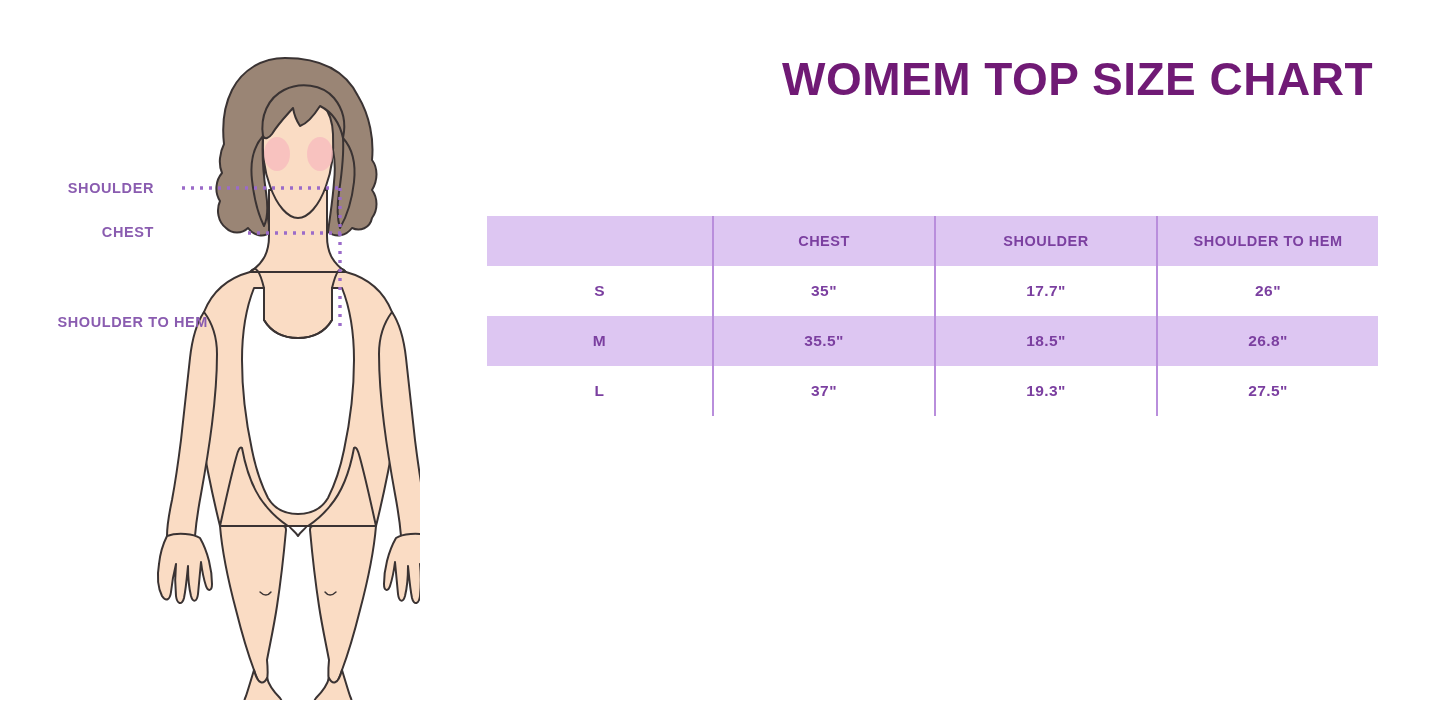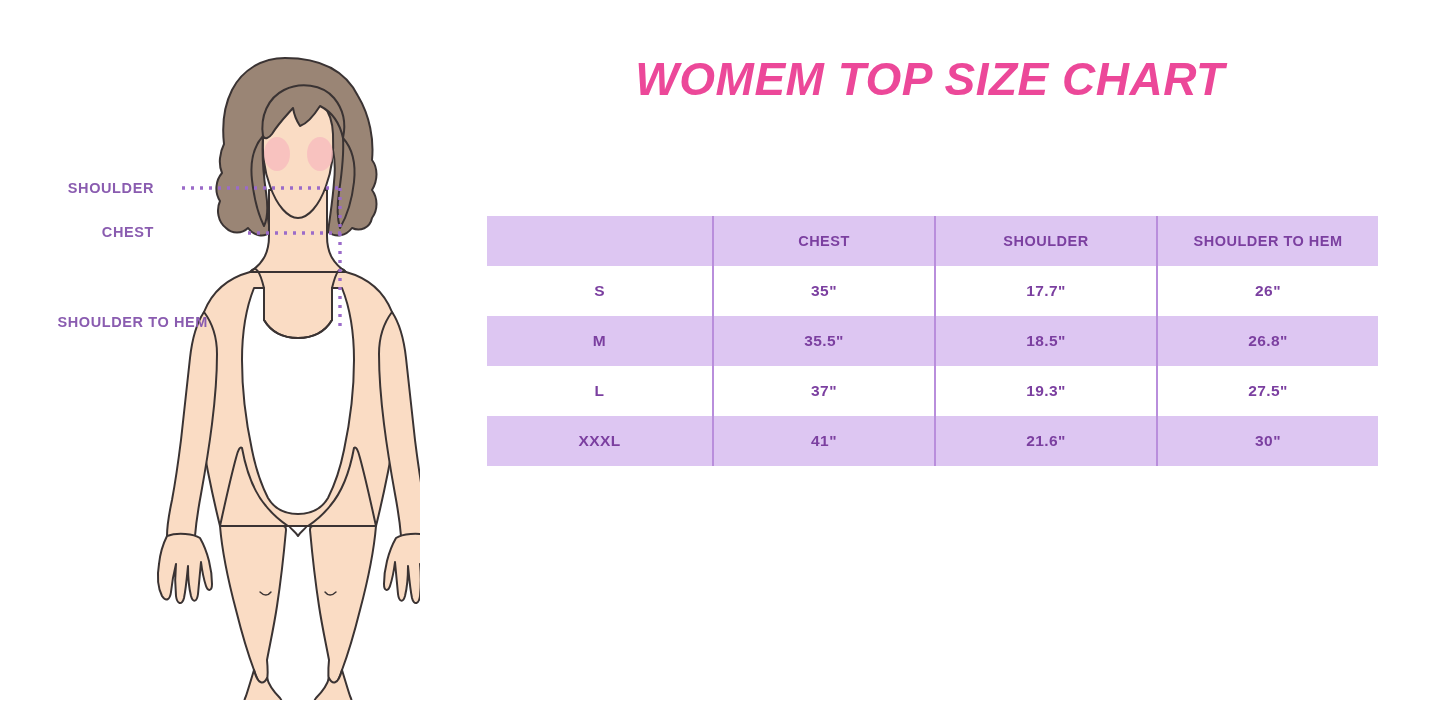--- a/index.html
+++ b/index.html
@@ -26,28 +26,27 @@
     text-align:right;
     font-family:"Liberation Sans", sans-serif;
   }
   .lbl-shoulder{right:316px;top:180px;}
   .lbl-chest{right:316px;top:224px;}
   .lbl-hem{right:262px;top:314px;}
 
   
   .chart-title{
     position:absolute;left:487px;top:52px;width:886px;
-    text-align:center;
-    color:#ec4899;
+    text-align:right;
+    color:#701a75;
     font-size:46px;
     font-weight:bold;
     letter-spacing:.5px;
     font-family:"Liberation Sans", sans-serif;
     white-space:nowrap;
-    font-style:italic;
   }
 
   
   .size-table{
     position:absolute;left:487px;top:216px;
     width:886px;
     border-collapse:collapse;
     table-layout:fixed;
   }
   .size-table td,.size-table th{
@@ -338,22 +337,16 @@
         <td class="band sep">35.5"</td>
         <td class="band sep">18.5"</td>
         <td class="band sep">26.8"</td>
       </tr>
       <tr>
         <td class="plain">L</td>
         <td class="plain sep">37"</td>
         <td class="plain sep">19.3"</td>
         <td class="plain sep">27.5"</td>
       </tr>
-      <tr>
-        <td class="band">XXXL</td>
-        <td class="band sep">41"</td>
-        <td class="band sep">21.6"</td>
-        <td class="band sep">30"</td>
-      </tr>
     </tbody>
   </table>
 
 </div>
 
 </body></html>

